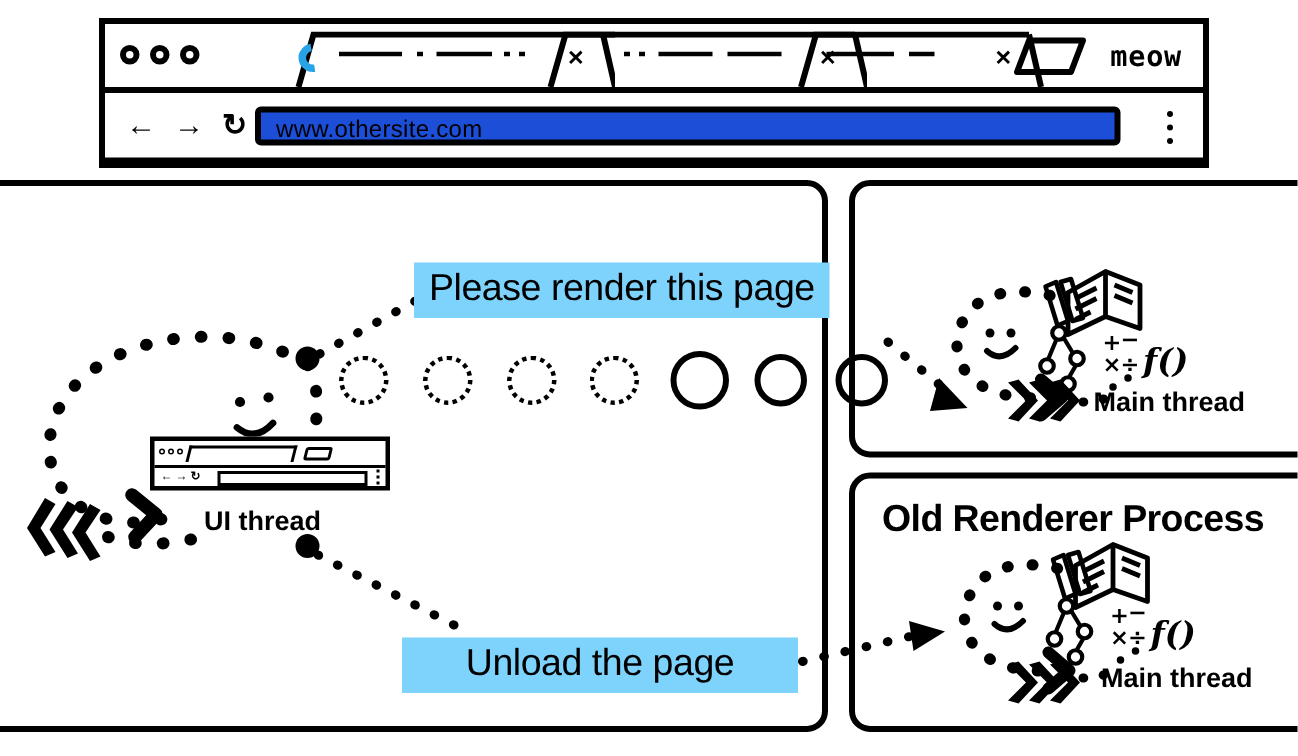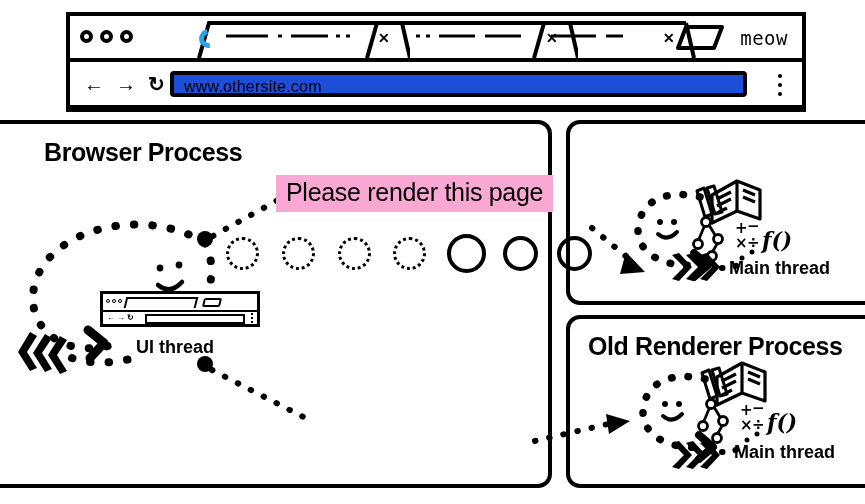--- a/index.html
+++ b/index.html
@@ -19,42 +19,42 @@
   .tab{position:absolute;top:5px;height:37px;box-sizing:border-box;}
   .tab svg{display:block;}
   .tab .xm{position:absolute;font-size:14px;font-weight:bold;top:9px;}
   .tab .ttl{position:absolute;top:8px;left:38px;}
 
   .spinner{position:absolute;left:14px;top:8px;width:19px;height:19px;
       border:5px solid #29a3e8;border-radius:50%;
       border-right-color:transparent;border-top-color:transparent;
       transform:rotate(35deg);box-sizing:border-box;}
 
-  .meow{position:absolute;right:14px;top:11px;font-size:19px;font-weight:normal;
+  .meow{position:absolute;right:14px;top:11px;font-size:19px;font-weight:bold;
       font-family:"DejaVu Sans Mono", monospace;letter-spacing:.5px;}
 
   .navbar{position:absolute;left:0;top:46px;right:0;height:46px;box-sizing:border-box;
       border-bottom:3px solid #000;}
   .navbtn{position:absolute;top:12px;font-size:20px;font-weight:bold;line-height:20px;}
   .urlbar{position:absolute;left:100px;top:9px;right:55px;height:26px;
       border:4px solid #000;border-radius:4px;background:#1d4ed8;box-sizing:border-box;}
   .urltext{position:absolute;left:10px;top:3px;font-size:16px;letter-spacing:.2px;}
   .kebab{position:absolute;right:20px;top:12px;}
   .kebab i{display:block;width:4px;height:4px;border-radius:50%;background:#000;margin-bottom:5px;}
 
   
   .panel{position:absolute;border:4px solid #000;background:#fff;box-sizing:border-box;}
   .panel-title{position:absolute;font-size:25px;font-weight:bold;letter-spacing:-.4px;white-space:nowrap;}
 
   #browser-panel{left:-10px;top:120px;width:562px;height:368px;border-radius:0 14px 14px 0;}
   #new-panel{left:566px;top:120px;width:310px;height:185px;border-radius:14px 0 0 14px;}
   #old-panel{left:566px;top:315px;width:310px;height:173px;border-radius:14px 0 0 14px;}
 
   
-  .callout{position:absolute;background:#f9a8d4;font-size:25px;padding:3px 10px 5px 10px;
+  .callout{position:absolute;background:#7dd3fc;font-size:25px;padding:3px 10px 5px 10px;
       white-space:nowrap;letter-spacing:-.3px;}
 
   
   .lbl{position:absolute;font-size:18px;font-weight:bold;white-space:nowrap;}
 
   
   .circ{position:absolute;border-radius:50%;box-sizing:border-box;}
   .circ.dotted{border:3px dotted #000;}
   .circ.solid{border:4px solid #000;}
 
@@ -151,21 +151,20 @@
           <i></i>
           <i></i>
         </div>
     </div>
   </div>
 
   <div class="panel" id="browser-panel"></div>
   <div class="panel" id="new-panel"></div>
   <div class="panel" id="old-panel"></div>
 
-  <div class="panel-title" style="left:44px;top:138px;">Browser Process</div>
   <div class="panel-title" style="left:588px;top:332px;">Old Renderer Process</div>
 
   <svg class="ov" viewBox="0 0 865 504">
 
     <g>
       <path d="M205,243 C150,208 60,225 38,275 C18,322 60,360 112,345" fill="none" stroke="#000" stroke-width="8" stroke-linecap="round" stroke-dasharray="0.5 18"></path>
       <path d="M205,243 C215,262 212,285 205,300" fill="none" stroke="#000" stroke-width="8" stroke-linecap="round" stroke-dasharray="0.5 18"></path>
     </g>
 
     <path d="M88,330 L104,343 L90,358" fill="none" stroke="#000" stroke-width="9" stroke-linecap="round" stroke-linejoin="round"></path>
@@ -312,14 +311,15 @@
         <i></i>
         <i></i>
       </div>
   </div>
 
   <div class="lbl" style="left:136px;top:337px;">UI thread</div>
   <div class="lbl" style="left:729px;top:258px;">Main thread</div>
   <div class="lbl" style="left:734px;top:442px;">Main thread</div>
 
   <div class="callout" style="left:276px;top:175px;">Please render this page</div>
+  <div class="callout" style="left:268px;top:425px;width:264px;text-align:center;box-sizing:border-box;">Unload the page</div>
 
 </div>
 
 </body></html>

